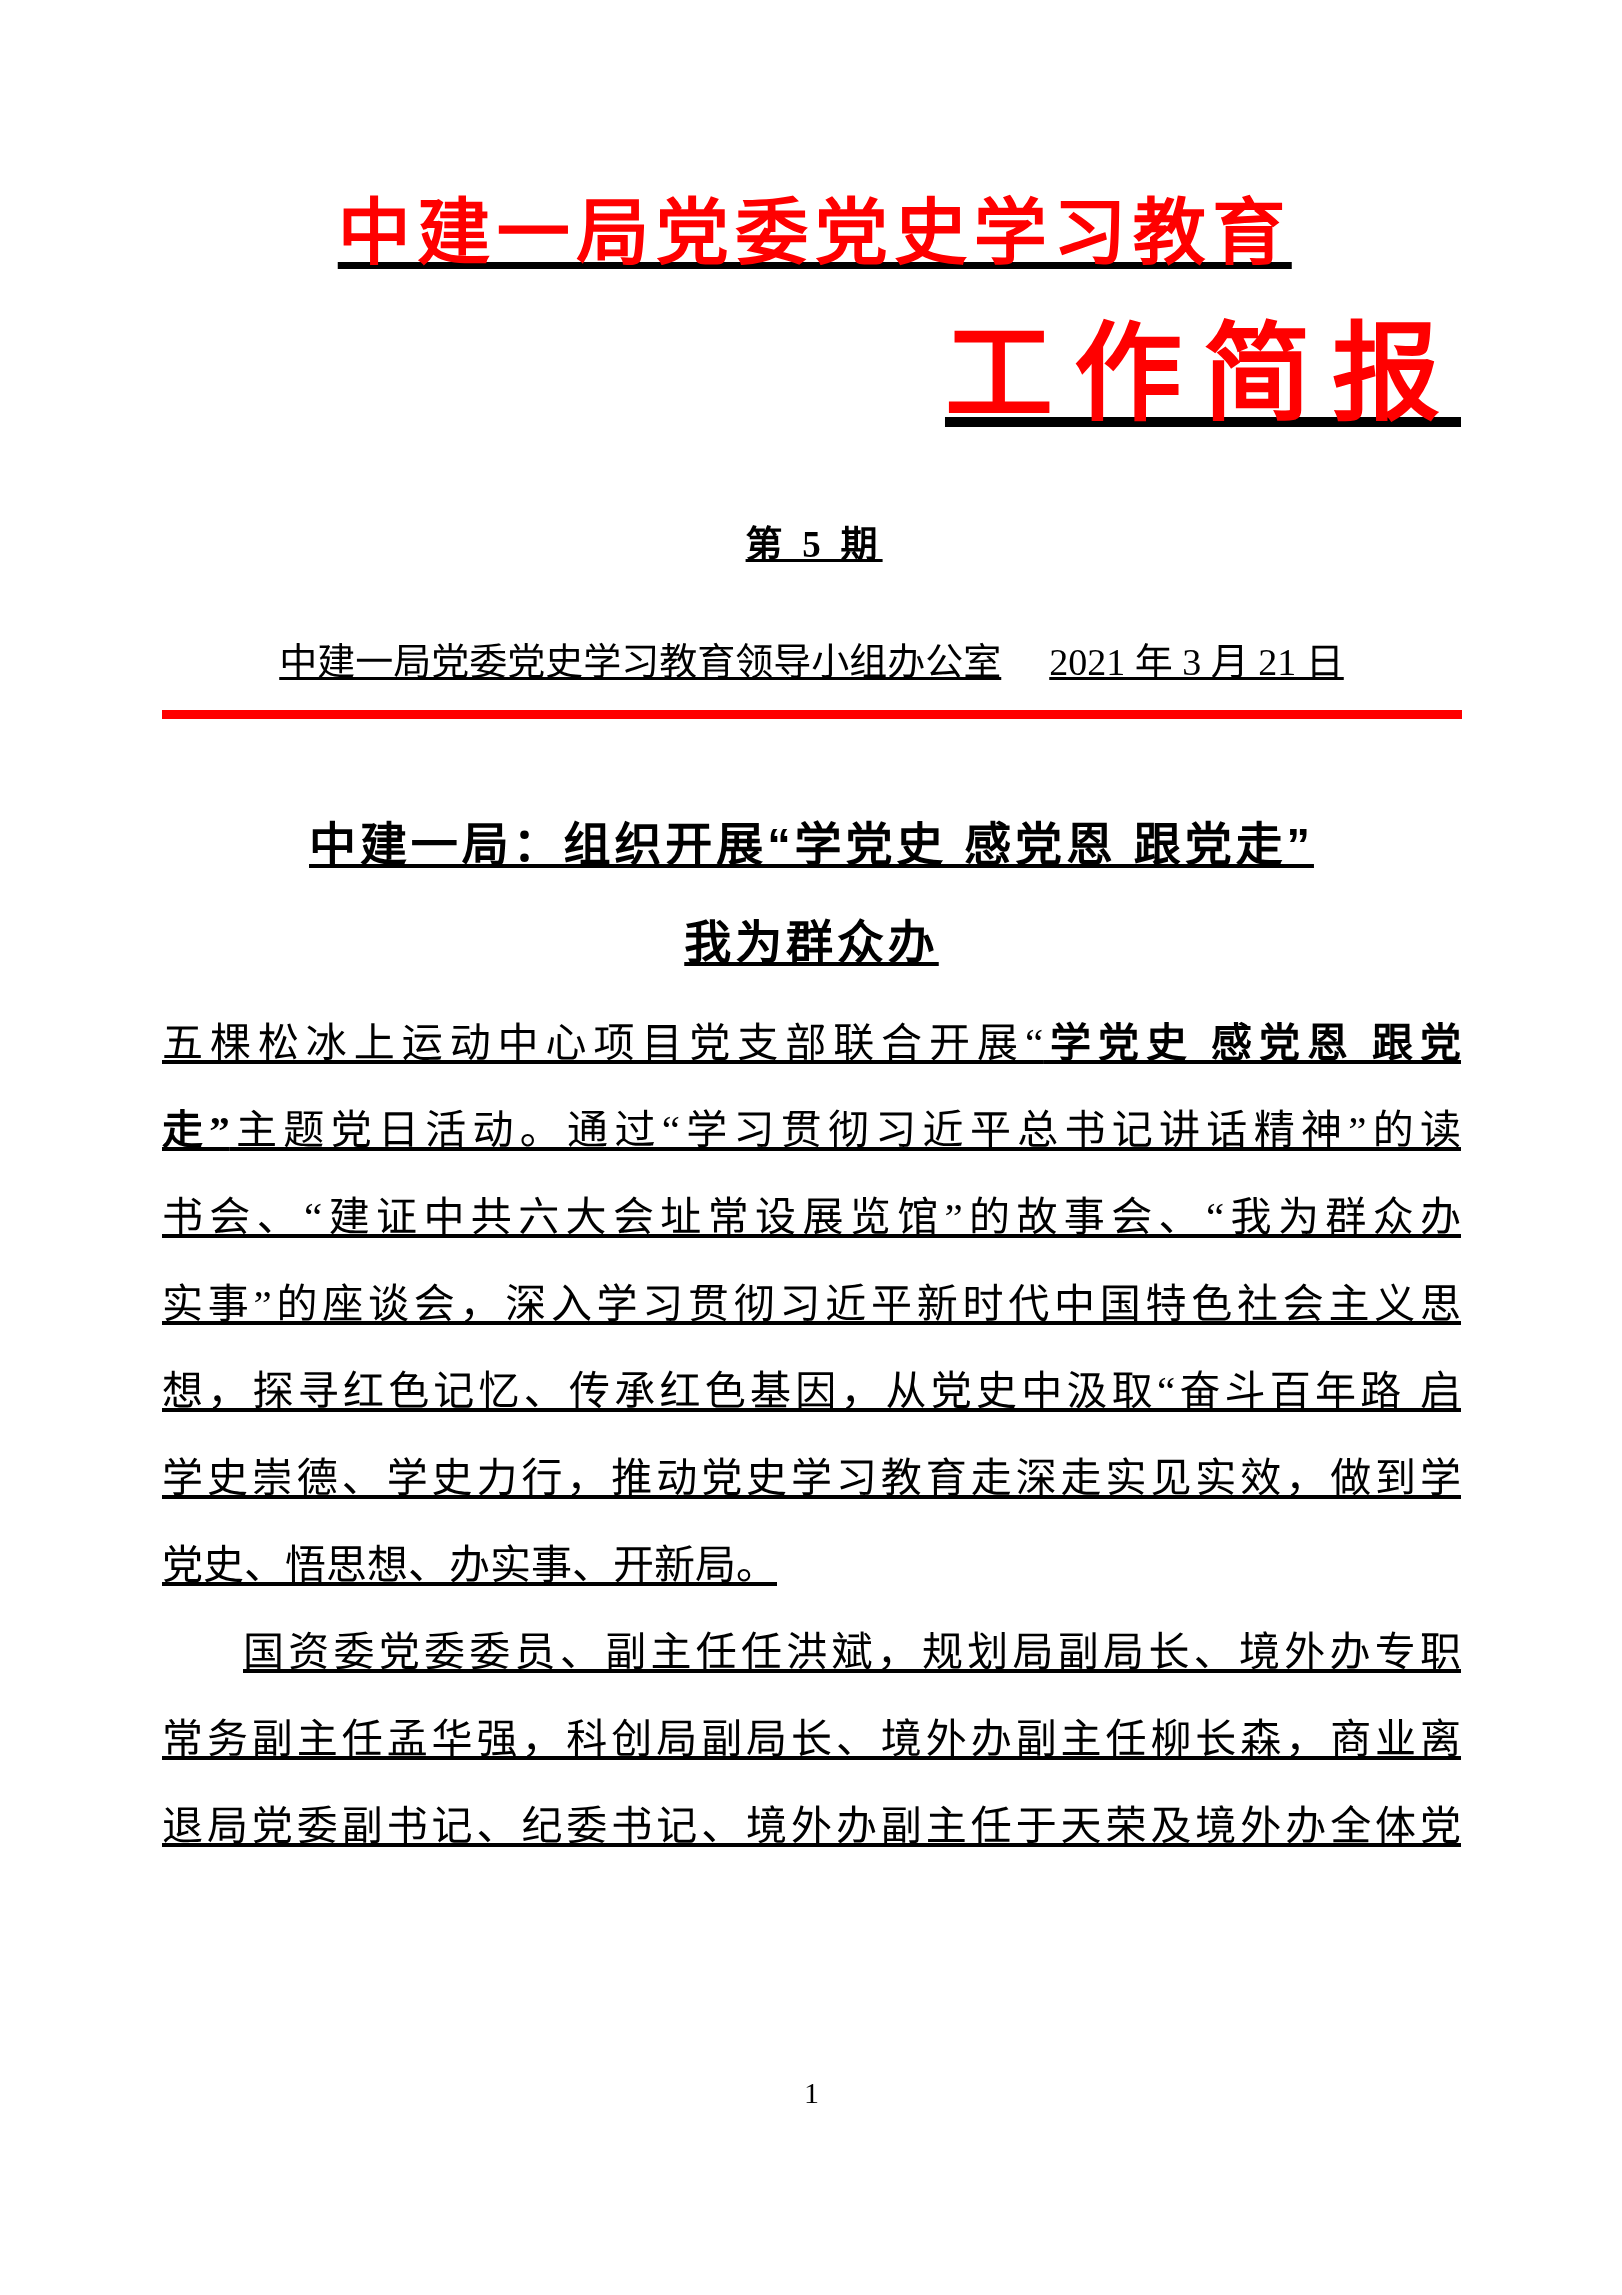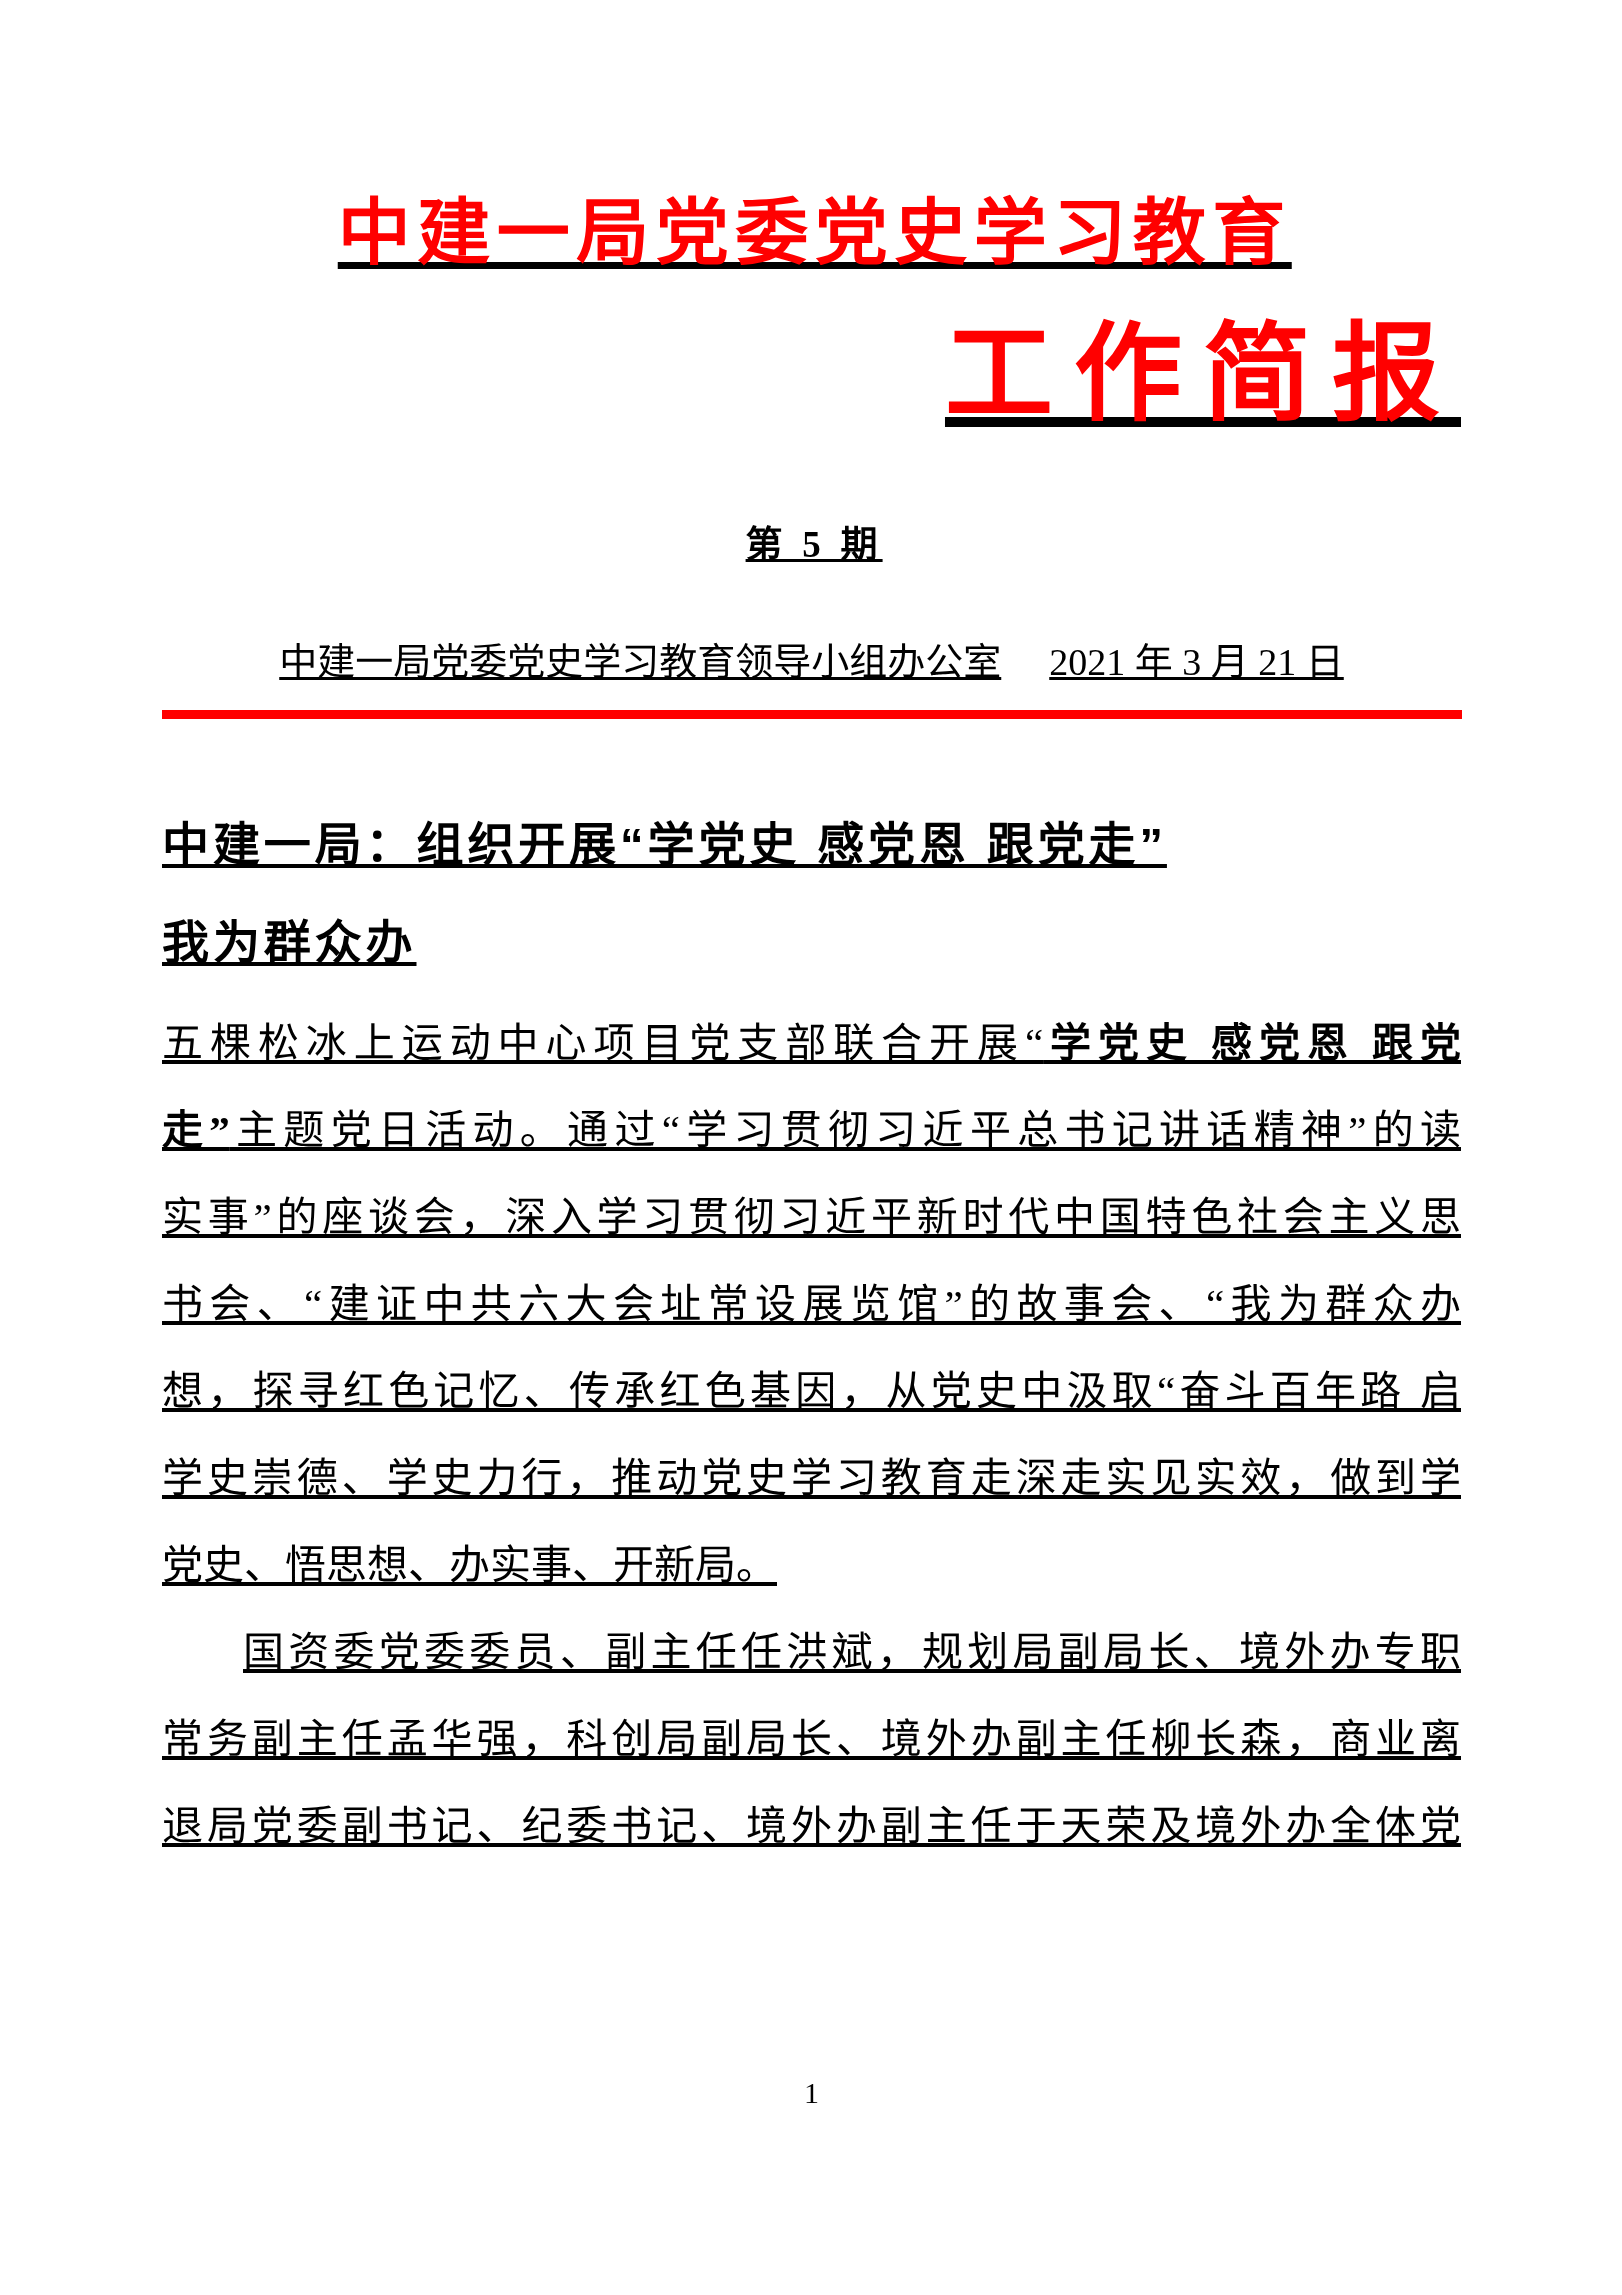--- a/index.html
+++ b/index.html
@@ -60,21 +60,21 @@
   .red-rule {
     margin: 21px auto 0 auto;
     width: 1300px;
     height: 9.2px;
     background: #ff0000;
   }
 
   
   .art-title {
     margin: 77px 0 0 0;
-    text-align: left;
+    text-align: center;
     font-size: 47px;
     line-height: 98px;
     font-weight: bold;
     letter-spacing: 3.9px;
     font-family: "Liberation Sans", sans-serif;
     color: #000000;
   }
   .body-text {
     margin-top: 7.9px;
     font-size: 41px;
@@ -123,22 +123,22 @@
     <div class="red-rule"></div>
 
     <div class="art-title">
       <div>中建一局：组织开展“学党史 感党恩 跟党走”</div>
       <div>我为群众办</div>
     </div>
 
     <div class="body-text">
         <div class="line"><span>五棵松冰上运动中心项目党支部联合开展“</span><span class="b">学党史 感党恩 跟党</span></div>
         <div class="line"><span class="b">走”</span><span>主题党日活动。通过“学习贯彻习近平总书记讲话精神”的读</span></div>
+        <div class="line"><span>书会、“建证中共六大会址常设展览馆”的故事会、“我为群众办</span></div>
         <div class="line"><span>实事”的座谈会，深入学习贯彻习近平新时代中国特色社会主义思</span></div>
-        <div class="line"><span>书会、“建证中共六大会址常设展览馆”的故事会、“我为群众办</span></div>
         <div class="line"><span>想，探寻红色记忆、传承红色基因，从党史中汲取“奋斗百年路 启</span></div>
         <div class="line"><span>学史崇德、学史力行，推动党史学习教育走深走实见实效，做到学</span></div>
         <div class="line last"><span>党史、悟思想、办实事、开新局。</span></div>
         <div class="line indent"><span>国资委党委委员、副主任任洪斌，规划局副局长、境外办专职</span></div>
         <div class="line"><span>常务副主任孟华强，科创局副局长、境外办副主任柳长森，商业离</span></div>
         <div class="line"><span>退局党委副书记、纪委书记、境外办副主任于天荣及境外办全体党</span></div>
       </div>
 
   </div>
 

